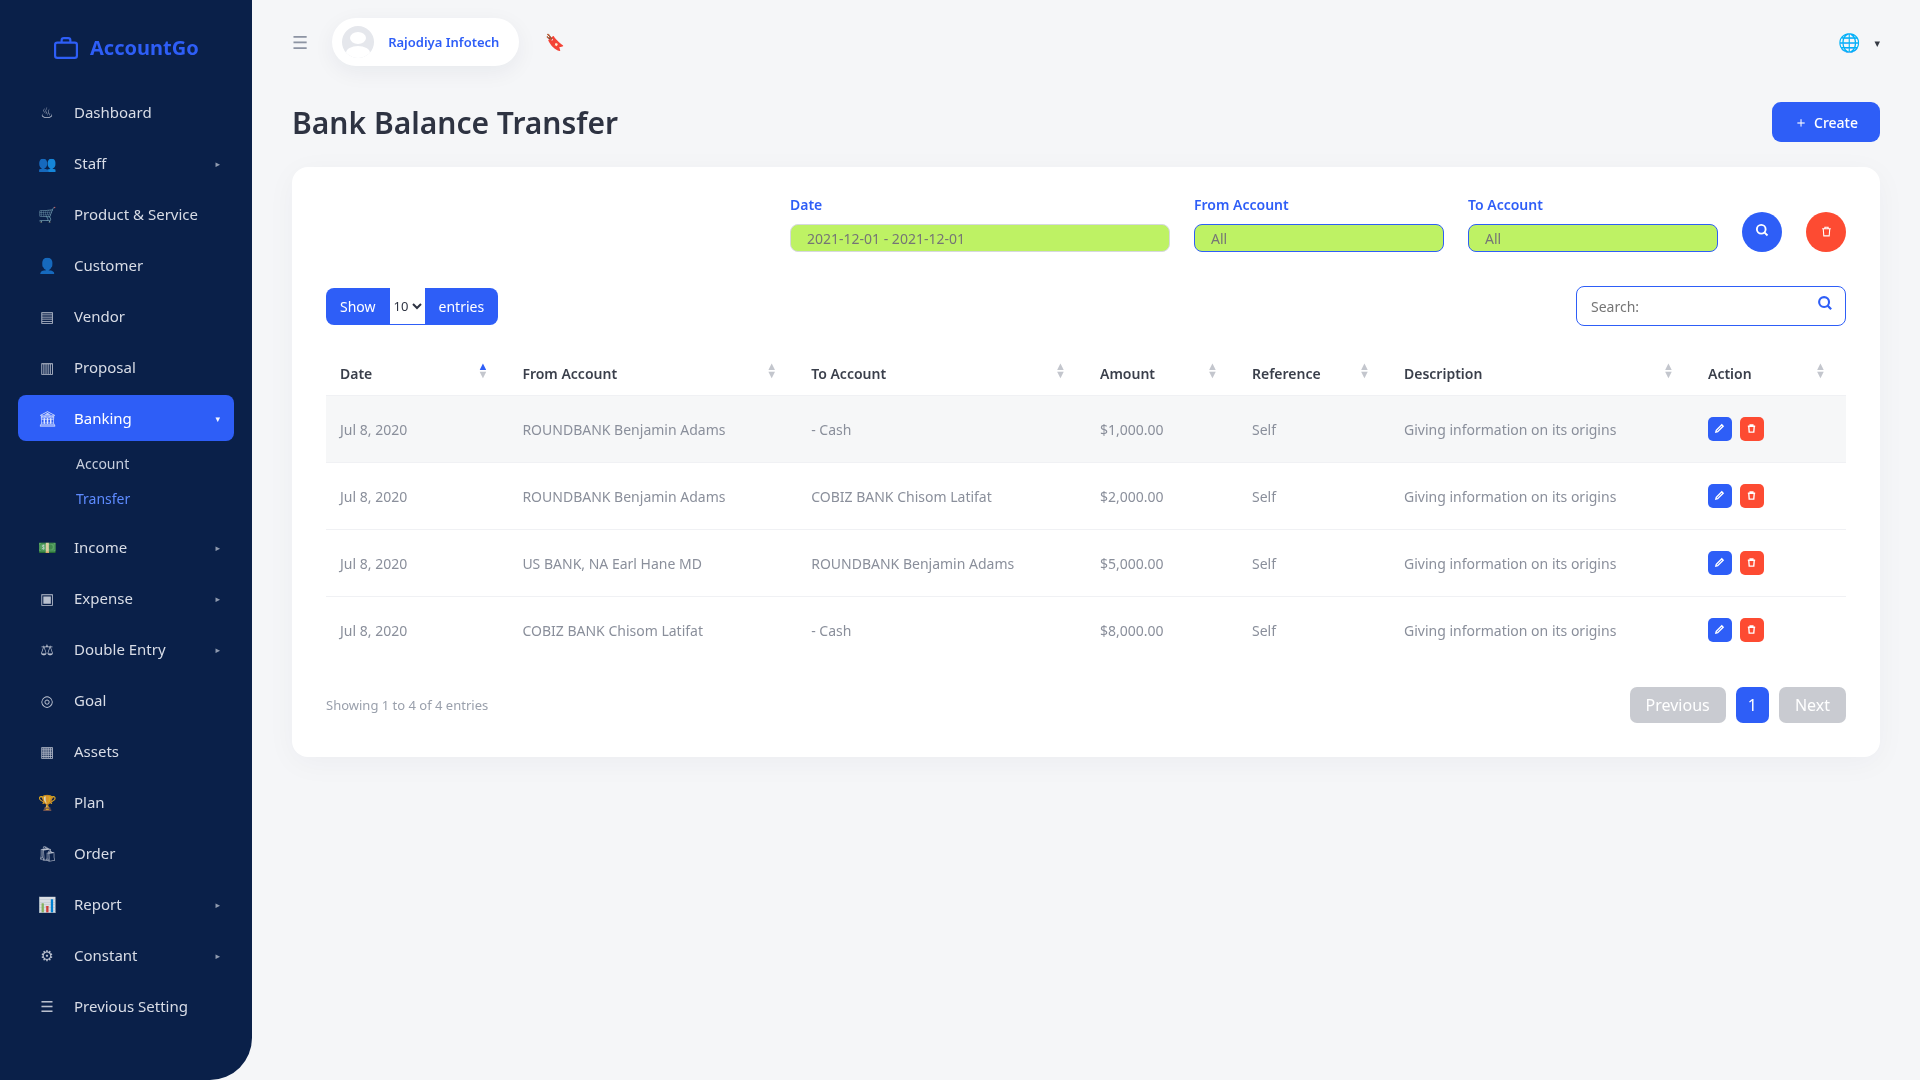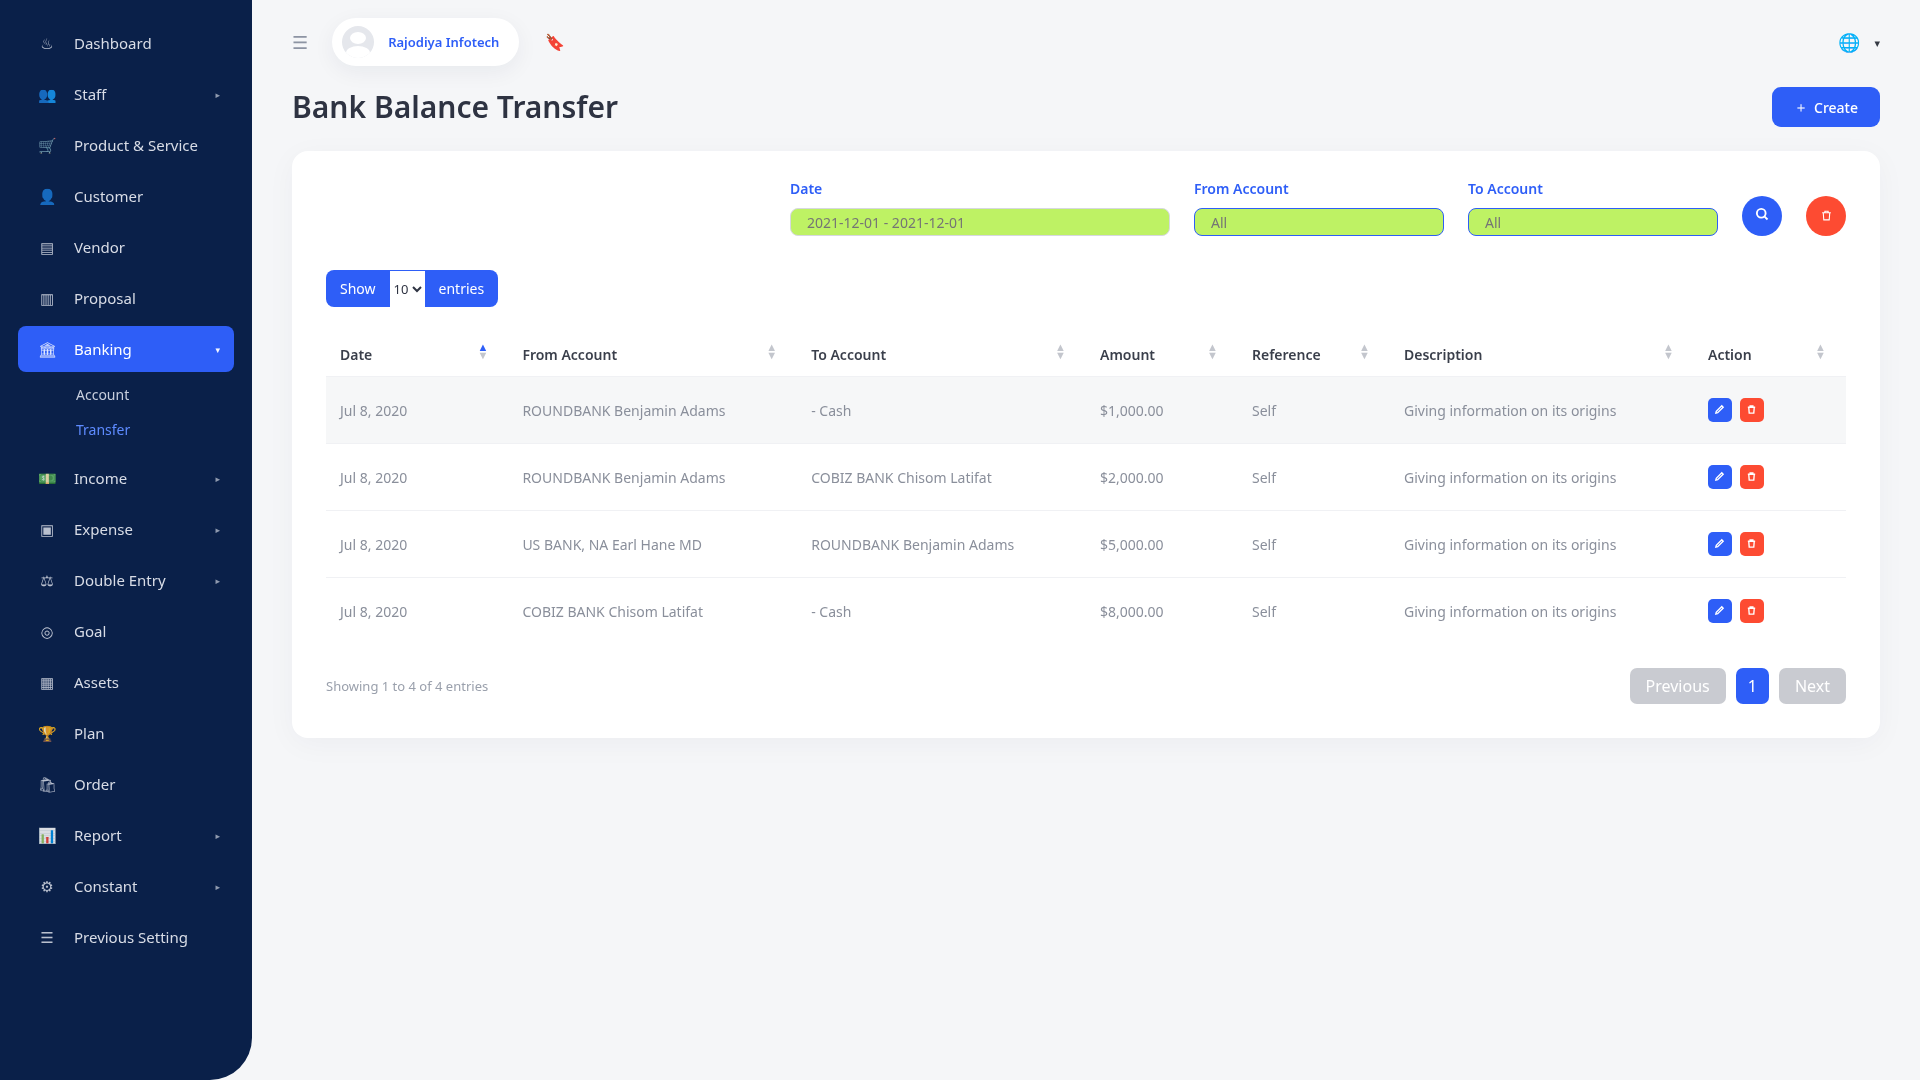--- a/index.html
+++ b/index.html
@@ -32,21 +32,21 @@
 .user-pill { display: flex; align-items: center; gap: 14px; background: #fff; padding: 8px 20px 8px 10px; border-radius: 30px; box-shadow: 0 6px 22px rgba(20,30,60,.06); }
 .avatar { width: 32px; height: 32px; border-radius: 50%; background: #e5e7ec; position: relative; overflow: hidden; }
 .avatar::before { content: ""; position: absolute; left: 8px; top: 6px; width: 16px; height: 12px; border-radius: 50%; background: #fff; }
 .avatar::after { content: ""; position: absolute; left: 4px; bottom: -2px; width: 24px; height: 14px; border-radius: 50% 50% 0 0; background: #fff; }
 .user-name { font-size: 13px; color: #2e5ef7; font-weight: 600; }
 .bookmark-icon { font-size: 16px; color: #343a49; cursor: pointer; margin-left: 2px; }
 .topbar-right { display: flex; align-items: center; gap: 14px; color: #353a44; }
 .globe-icon { font-size: 18px; cursor: pointer; }
 .caret-down { font-size: 11px; cursor: pointer; }
 
-.page-head { display: flex; justify-content: space-between; align-items: flex-end; margin-top: 24px; }
+.page-head { display: flex; justify-content: space-between; align-items: flex-start; margin-top: 40px; }
 .page-title { font-size: 30px; font-weight: 600; color: #2e3342; }
 .btn-create { background: #2e5ef7; color: #fff; border: none; padding: 10px 22px; border-radius: 9px; font-size: 14px; font-weight: 500; cursor: pointer; display: flex; align-items: center; gap: 6px; }
 
 .card { background: #fff; border-radius: 16px; box-shadow: 0 6px 30px rgba(20,30,70,.04); margin-top: 24px; padding: 28px 34px 34px; }
 
 .filters { display: flex; gap: 24px; align-items: flex-end; flex-wrap: wrap; justify-content: flex-end; }
 .filter-group { display: flex; flex-direction: column; gap: 10px; }
 .filter-label { font-size: 14px; font-weight: 600; color: #2e5ef7; }
 .filter-input, .filter-select {
   height: 28px; border: 1.4px solid #2e5ef7; border-radius: 8px; padding: 0 16px; font-size: 14px; color: #6f7689;
@@ -84,20 +84,29 @@
 .pager .nav  { background: #c9cbd1; color: #fff; }
 .pager .page { background: #2e5ef7; color: #fff; padding: 7px 12px; }
 
 
 .svg { display: inline-block; vertical-align: middle; }
 </style>
 </head>
 <body>
 
 <aside class="sidebar">
+  <div class="logo">
+    <span class="svg logo-icon">
+      <svg viewBox="0 0 24 22" width="28" height="24" fill="none" stroke="#2e5ef7" stroke-width="2">
+        <rect x="2" y="6" width="20" height="14" rx="2"></rect>
+          <path d="M8 6V4a2 2 0 0 1 2-2h4a2 2 0 0 1 2 2v2"></path>
+      </svg>
+    </span>
+    <span>AccountGo</span>
+  </div>
   <ul class="nav">
     <li class="nav-item">
         <span class="icon">♨</span>
         <span>Dashboard</span>
       </li>
     <li class="nav-item">
         <span class="icon">👥</span>
         <span>Staff</span>
         <span class="caret">▸</span>
       </li>
@@ -232,20 +241,29 @@
     </div>
 
     <div class="toolbar">
       <div class="show-pill">
         <span>Show</span>
         <select>
           <option>10</option>
         </select>
         <span>entries</span>
       </div>
+      <div class="search-wrap">
+        <input placeholder="Search:" style="">
+        <span class="sicon">
+          <svg width="17" height="17" viewBox="0 0 24 24" fill="none" stroke="#2e5ef7" stroke-width="3">
+              <circle cx="10" cy="10" r="7"></circle>
+              <line x1="20" y1="20" x2="15" y2="15"></line>
+            </svg>
+        </span>
+      </div>
     </div>
 
     <table class="data">
       <thead>
         <tr>
           <th class="sorted-asc" style="width:12%"><span>Date</span><span class="sort">
                 <span class="u">▲</span>
                 <span class="d">▼</span>
               </span></th>
           <th style="width:19%"><span>From Account</span><span class="sort">

